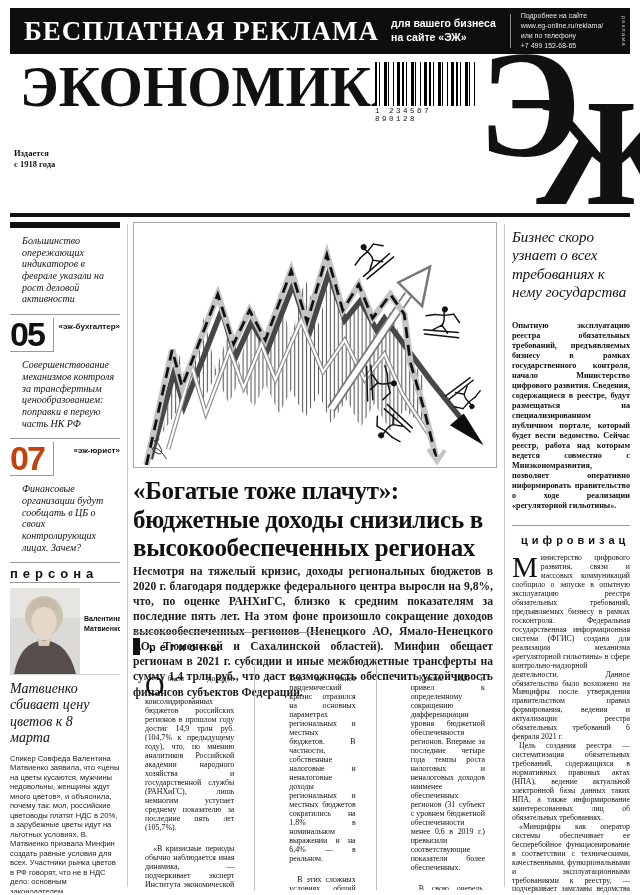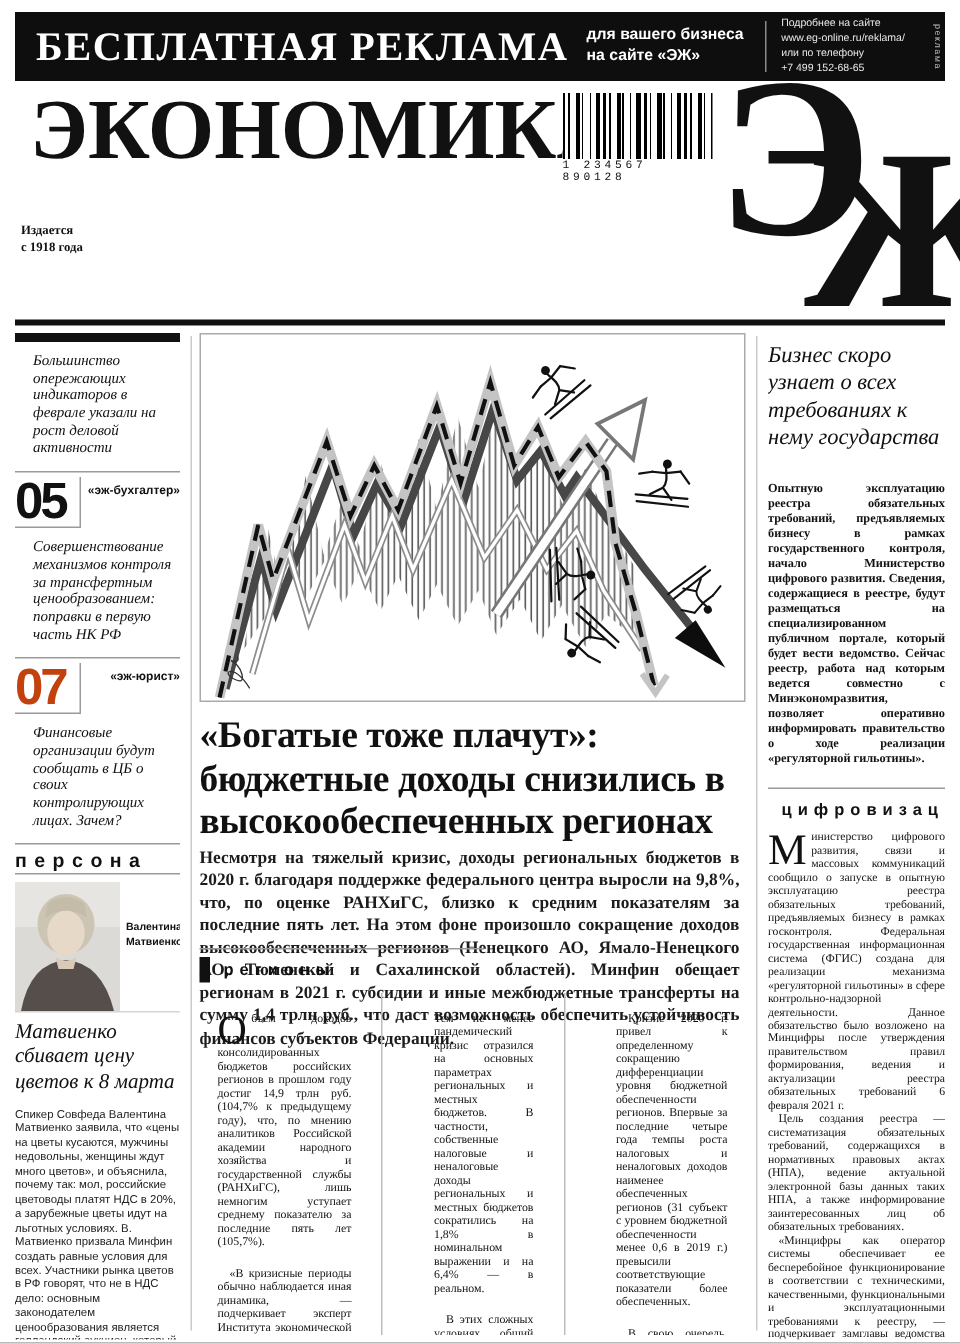--- a/index.html
+++ b/index.html
@@ -51,21 +51,21 @@
   .sb-numrow { position:relative; padding-top:3px; }
   .sb-numbox { display:inline-block; border-right:1px solid #9a9a9a; border-bottom:1px solid #9a9a9a; padding:0 9px 1px 0; }
   .sb-num { font-family:"Liberation Sans",sans-serif; font-weight:900; font-size:34px; line-height:32px; letter-spacing:-2px; }
   .sb-num.dim { color:#c2410c; }
   .sb-label { position:absolute; right:0; top:7px; font-family:"Liberation Sans",sans-serif; font-weight:bold; font-size:8px; }
   .sb-headline { font-style:italic; font-size:10px; line-height:1.17; margin:7px 0 9px 12px; }
   .persona-head { border-top:1px solid #9a9a9a; border-bottom:1px solid #9a9a9a; padding:3px 0 1px 0; font-family:"Liberation Sans",sans-serif; font-weight:bold; font-size:13px; letter-spacing:5px; margin-top:3px; }
   .persona-photo-row { display:flex; margin:5px 0 6px 0; border-bottom:1px solid #d5d5d5; }
   .persona-photo-row svg { flex:none; }
   .persona-caption { font-family:"Liberation Sans",sans-serif; font-weight:bold; font-size:7px; line-height:1.35; padding:26px 0 0 4px; text-transform:none; }
-  .persona-headline { font-style:italic; font-size:14px; line-height:1.15; margin:4px 0 8px 0; }
+  .persona-headline { font-style:italic; font-size:14px; line-height:1.15; margin:4px 16px 8px 0; }
   .persona-body { font-family:"Liberation Sans",sans-serif; font-size:7.6px; line-height:1.25; color:#222; }
   
   .cartoon { position:absolute; left:133px; top:222px; width:364px; height:246px; border:1px solid #aaa; background:#fff; }
   .headline { position:absolute; left:133px; top:477px; width:366px; font-size:25px; font-weight:bold; line-height:1.14; letter-spacing:-0.3px; }
   .lead { position:absolute; left:133px; top:564px; width:360px; font-size:11.6px; font-weight:bold; line-height:1.3; text-align:justify; color:#1c1c1c; }
   .regions-wrap { position:absolute; left:133px; top:632px; width:364px; height:261px; }
   .sec-rule { width:190px; border-top:1px solid #9a9a9a; margin-bottom:5px; }
   .sec-rule.full { width:100%; }
   .sec-head { display:flex; align-items:center; font-family:"Liberation Sans",sans-serif; font-weight:bold; font-size:11px; letter-spacing:4px; }
   .sec-head::before { content:""; width:7px; height:17px; background:#111; margin-right:9px; }

